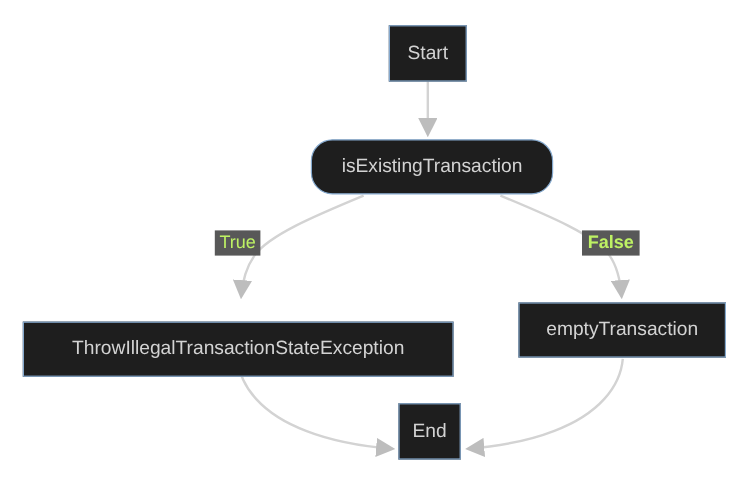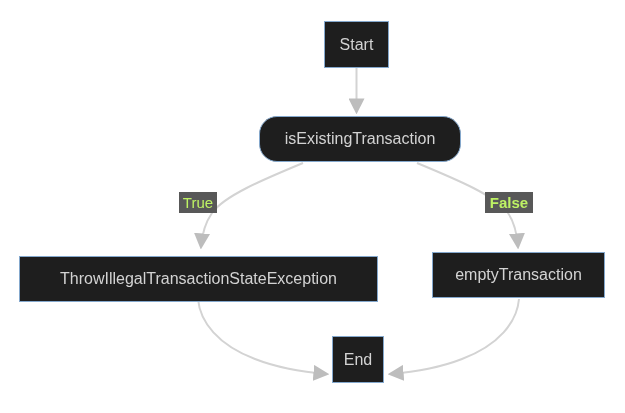--- a/index.html
+++ b/index.html
@@ -16,21 +16,21 @@
     box-sizing:border-box;
     background:#1e1e1e;
     border:1.6px solid #84a8cd;
     color:#d3d3d3;
     font-size:16px;
     display:flex;align-items:center;justify-content:center;
     white-space:nowrap;
   }
   .node-start { left:324px; top:11px;  width:65px;  height:47px;margin-top:10px; }
   .node-decision { left:259px; top:116px; width:202px; height:46px;border-radius:18px; }
-  .node-throw { left:19px;  top:256px; width:359px; height:46px; }
+  .node-throw { left:19px;  top:268px; width:359px; height:46px; }
   .node-empty { left:432px; top:252px; width:173px; height:46px; }
   .node-end { left:332px; top:336px; width:52px;  height:47px; }
   .edge-label{
     position:absolute;
     background:#585858;
     color:#bef264;
     font-size:15px;
     line-height:21px;
     height:21px;
     padding:0 3px;

